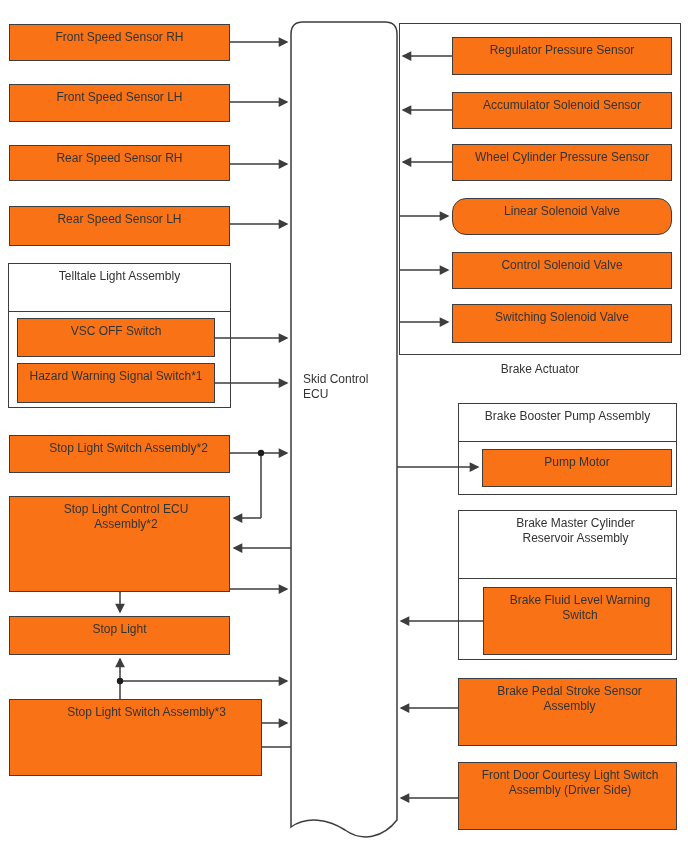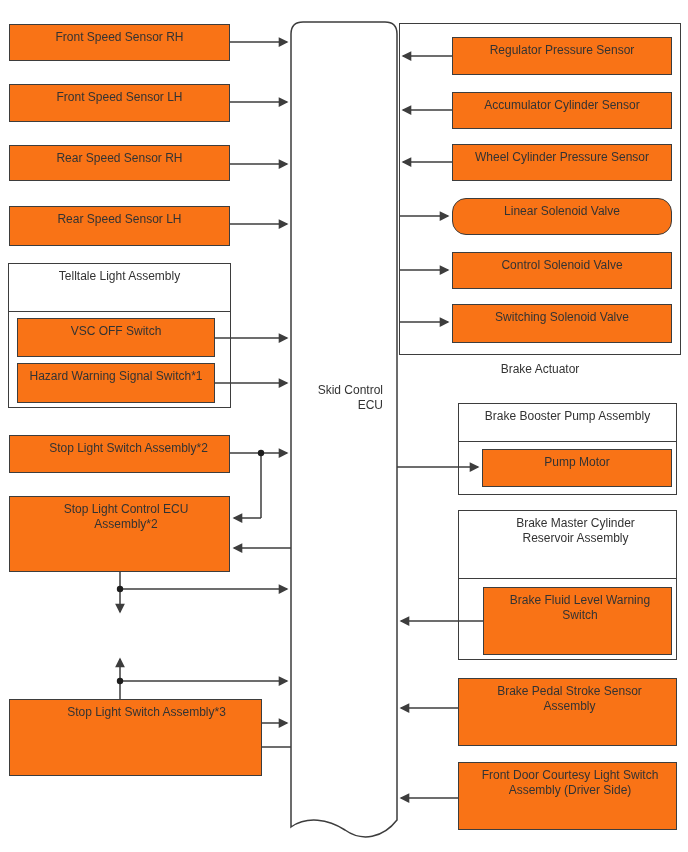--- a/index.html
+++ b/index.html
@@ -11,21 +11,21 @@
   #wires{position:absolute;left:0;top:0;width:688px;height:852px;}
   .box{
     position:absolute;box-sizing:border-box;border:1.5px solid #3d3d3d;
     background:#f97316;
   }
   .box .lbl{display:block;padding-top:5px;text-align:center;}
   .lbl-left{text-align:left;padding-top:7px;}
   .outer{background:transparent;}
   .sect-top{position:absolute;left:0;top:0;width:100%;box-sizing:border-box;border-bottom:1.5px solid #3d3d3d;}
   .ecu-label{
-    position:absolute;left:303px;top:372px;width:80px;text-align:right;margin-top:11px;
+    position:absolute;left:303px;top:372px;width:80px;text-align:left;
   }
   .plain-label{position:absolute;text-align:center;}
 </style>
 </head>
 <body>
 
 <div id="canvas">
 
   <svg id="wires" viewBox="0 0 688 852" xmlns="http://www.w3.org/2000/svg">
     <defs>
@@ -104,35 +104,38 @@
   <div class="box" style="left:17px;top:318px;width:198px;height:39px;">
     <span class="lbl">VSC OFF Switch</span>
   </div>
   <div class="box" style="left:17px;top:363px;width:198px;height:40px;">
     <span class="lbl">Hazard Warning Signal Switch*1</span>
   </div>
 
   <div class="box" style="left:9px;top:435px;width:221px;height:38px;">
     <span class="lbl lbl-left" style="padding-left:18px;padding-top:5px;">Stop Light Switch Assembly*2</span>
   </div>
-  <div class="box" style="left:9px;top:496px;width:221px;height:76px;">
+  <div class="box" style="left:9px;top:496px;width:221px;height:96px;">
     <span class="lbl lbl-left" style="padding-left:41px;width:150px;">Stop Light Control ECU Assembly*2</span>
+  </div>
+  <div class="box" style="left:9px;top:616px;width:221px;height:39px;">
+    <span class="lbl">Stop Light</span>
   </div>
   <div class="box" style="left:9px;top:699px;width:253px;height:77px;">
     <span class="lbl lbl-left" style="padding-left:22px;">Stop Light Switch Assembly*3</span>
   </div>
 
   <div class="box outer" style="left:399px;top:23px;width:282px;height:332px;"></div>
   <div class="plain-label" style="left:399px;top:362px;width:282px;">Brake Actuator</div>
 
   <div class="box" style="left:452px;top:37px;width:220px;height:38px;">
     <span class="lbl">Regulator Pressure Sensor</span>
   </div>
   <div class="box" style="left:452px;top:92px;width:220px;height:37px;">
-    <span class="lbl">Accumulator Cylinder Sensor</span>
+    <span class="lbl">Accumulator Solenoid Sensor</span>
   </div>
   <div class="box" style="left:452px;top:144px;width:220px;height:37px;">
     <span class="lbl">Wheel Cylinder Pressure Sensor</span>
   </div>
   <div class="box" style="left:452px;top:198px;width:220px;height:37px;border-radius:14px;">
     <span class="lbl">Linear Solenoid Valve</span>
   </div>
   <div class="box" style="left:452px;top:252px;width:220px;height:37px;">
     <span class="lbl">Control Solenoid Valve</span>
   </div>

